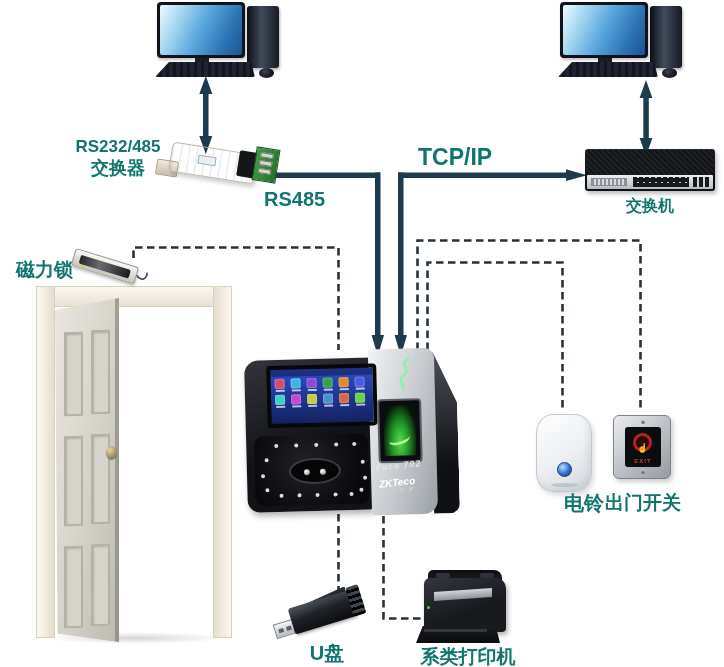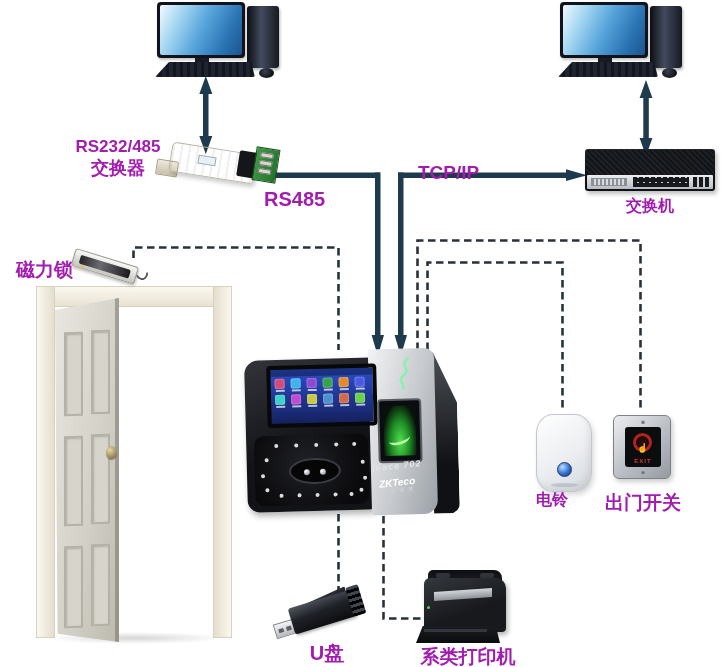--- a/index.html
+++ b/index.html
@@ -2,21 +2,21 @@
 <html><head>
 <meta charset="utf-8">
 <style>
   html,body{margin:0;padding:0;background:#fff;font-family:"Liberation Sans",sans-serif;}
   #canvas{position:relative;width:724px;height:667px;background:#fff;overflow:hidden;}
   #canvas *{box-sizing:border-box;}
   .abs{position:absolute;}
   #links{position:absolute;left:0;top:0;width:724px;height:667px;}
   #links .solid{fill:#1e3a4d;}
   #links .dashed{stroke:#26323a;fill:none;stroke-width:2.6;stroke-dasharray:7.5 4.5;}
-  .lbl{position:absolute;font-weight:700;color:#a21caf;white-space:nowrap;}
+  .lbl{position:absolute;font-weight:700;color:#0f766e;white-space:nowrap;}
 
   
   .computer{position:absolute;width:132px;height:80px;}
   .monitor{position:absolute;left:2px;top:0;width:88px;height:56px;background:#10131c;border-radius:4px;padding:3px;box-shadow:1px 2px 3px rgba(0,0,0,.25);}
   .screen{width:100%;height:100%;border-radius:2px;background:linear-gradient(115deg,#f2fafd 0%,#a9d9f2 22%,#58a6dc 50%,#2b74b4 78%,#1c548e 100%);}
   .mstand{position:absolute;left:40px;top:56px;width:14px;height:7px;background:#181b24;}
   .mbase{position:absolute;left:26px;top:62px;width:42px;height:5px;background:#11141d;border-radius:50%;}
   .tower{position:absolute;left:92px;top:4px;width:32px;height:62px;border-radius:3px;background:linear-gradient(90deg,#0b0d12 0%,#424b5e 45%,#161920 100%);box-shadow:1px 2px 3px rgba(0,0,0,.3);}
   .tower:after{content:"";position:absolute;left:5px;top:6px;width:20px;height:3px;background:#5d6activ678;}
   .keyboard{position:absolute;left:0;top:60px;width:100px;height:15px;background:repeating-linear-gradient(90deg,#20242e 0 4px,#121620 4px 7px),#151924;clip-path:polygon(14% 0,96% 0,100% 100%,0 100%);border-radius:2px;}
@@ -345,21 +345,21 @@
     <div class="tray">
         <i></i>
       </div>
   </div>
 
   <div class="lbl" style="left:52px;top:136px;width:132px;text-align:center;font-size:17px;line-height:1.25">
     <div>RS232/485</div>
     <div style="font-size:18px">交换器</div>
   </div>
   <div class="lbl" style="left:264px;top:188px;font-size:20px">RS485</div>
-  <div class="lbl" style="left:418px;top:162px;font-size:19px">TCP/IP</div>
+  <div class="lbl" style="left:418px;top:144px;font-size:23px">TCP/IP</div>
   <div class="lbl" style="left:585px;top:196px;width:130px;text-align:center;font-size:16px">交换机</div>
   <div class="lbl" style="left:16px;top:257px;font-size:19px">磁力锁</div>
-  <div class="lbl" style="left:536px;top:490px;width:64px;text-align:left;font-size:16px">电铃</div>
+  <div class="lbl" style="left:552px;top:490px;width:64px;text-align:center;font-size:20px">电铃</div>
   <div class="lbl" style="left:601px;top:490px;width:84px;text-align:center;font-size:19px">出门开关</div>
   <div class="lbl" style="left:298px;top:640px;width:58px;text-align:center;font-size:20px">U盘</div>
   <div class="lbl" style="left:418px;top:644px;width:100px;text-align:center;font-size:19px">系类打印机</div>
 
 </div>
 
 </body></html>

